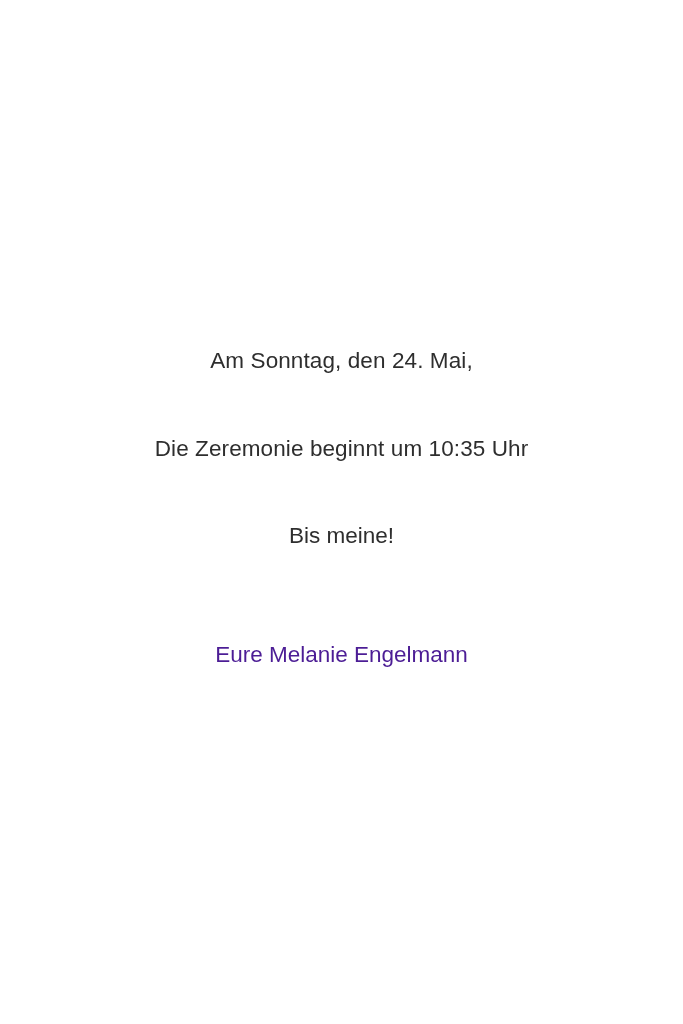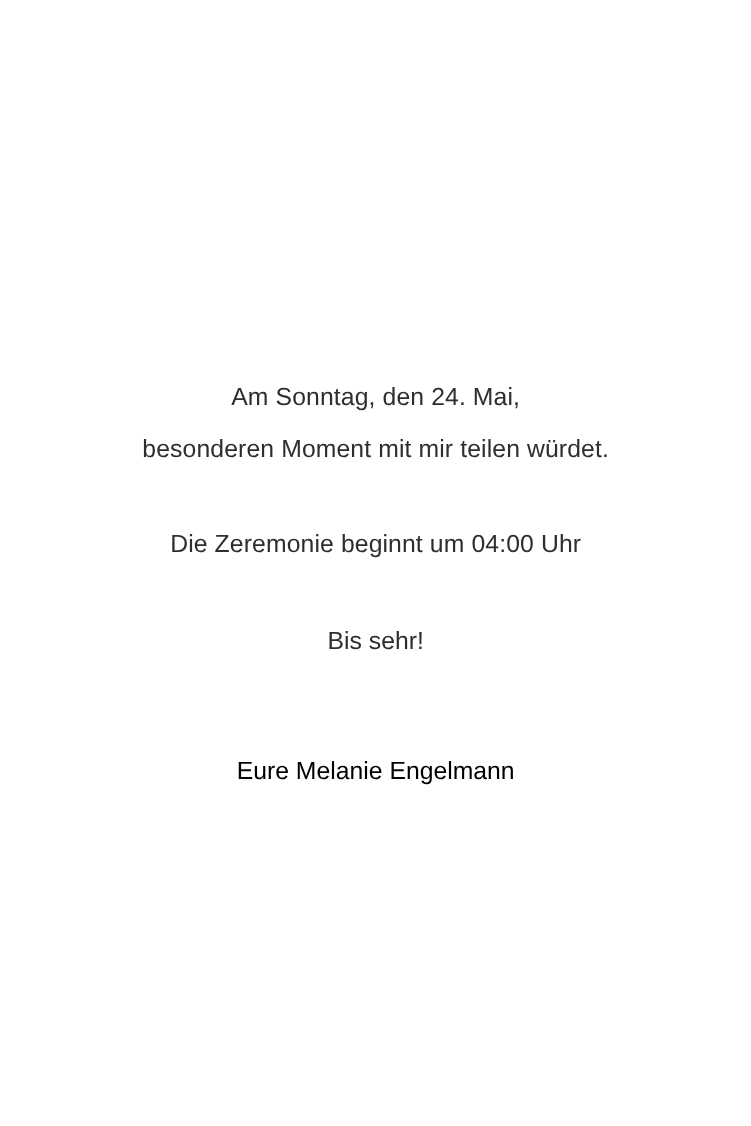--- a/index.html
+++ b/index.html
@@ -46,43 +46,42 @@
   .closing {
     font-size: 22.5px;
     line-height: 46.5px;
     color: #2e2e2e;
     text-align: center;
     white-space: nowrap;
   }
   .signature {
     font-size: 22.5px;
     line-height: 46.5px;
-    color: #000000;
+    color: #4c1d95;
     white-space: nowrap;
   }
 </style>
 </head>
 <body>
 
 <div class="card">
   <div class="invitation-text">
 
     <div class="para">
       <span class="line">Am Sonntag, den 24. Mai,</span>
-      <span class="line">besonderen Moment mit mir teilen würdet.</span>
     </div>
 
     <div class="gap-1"></div>
 
     <div class="para">
-      <span class="line">Die Zeremonie beginnt um 04:00 Uhr</span>
+      <span class="line">Die Zeremonie beginnt um 10:35 Uhr</span>
     </div>
 
     <div class="gap-2"></div>
 
-    <div class="closing">Bis sehr!</div>
+    <div class="closing">Bis meine!</div>
 
     <div class="gap-3"></div>
 
     <div class="signature">Eure Melanie Engelmann</div>
 
   </div>
 </div>
 
 </body></html>

